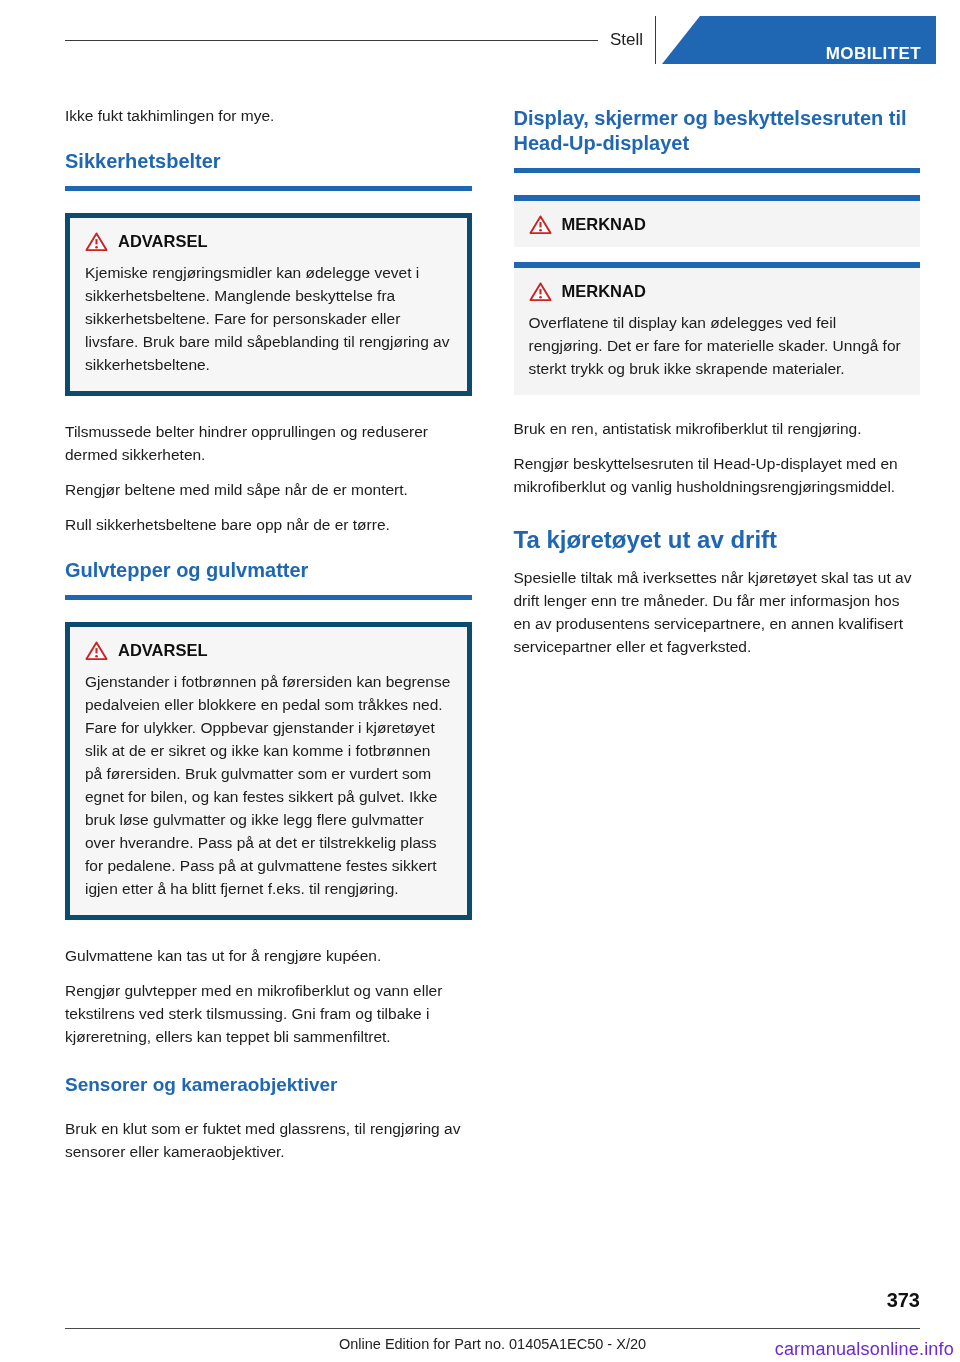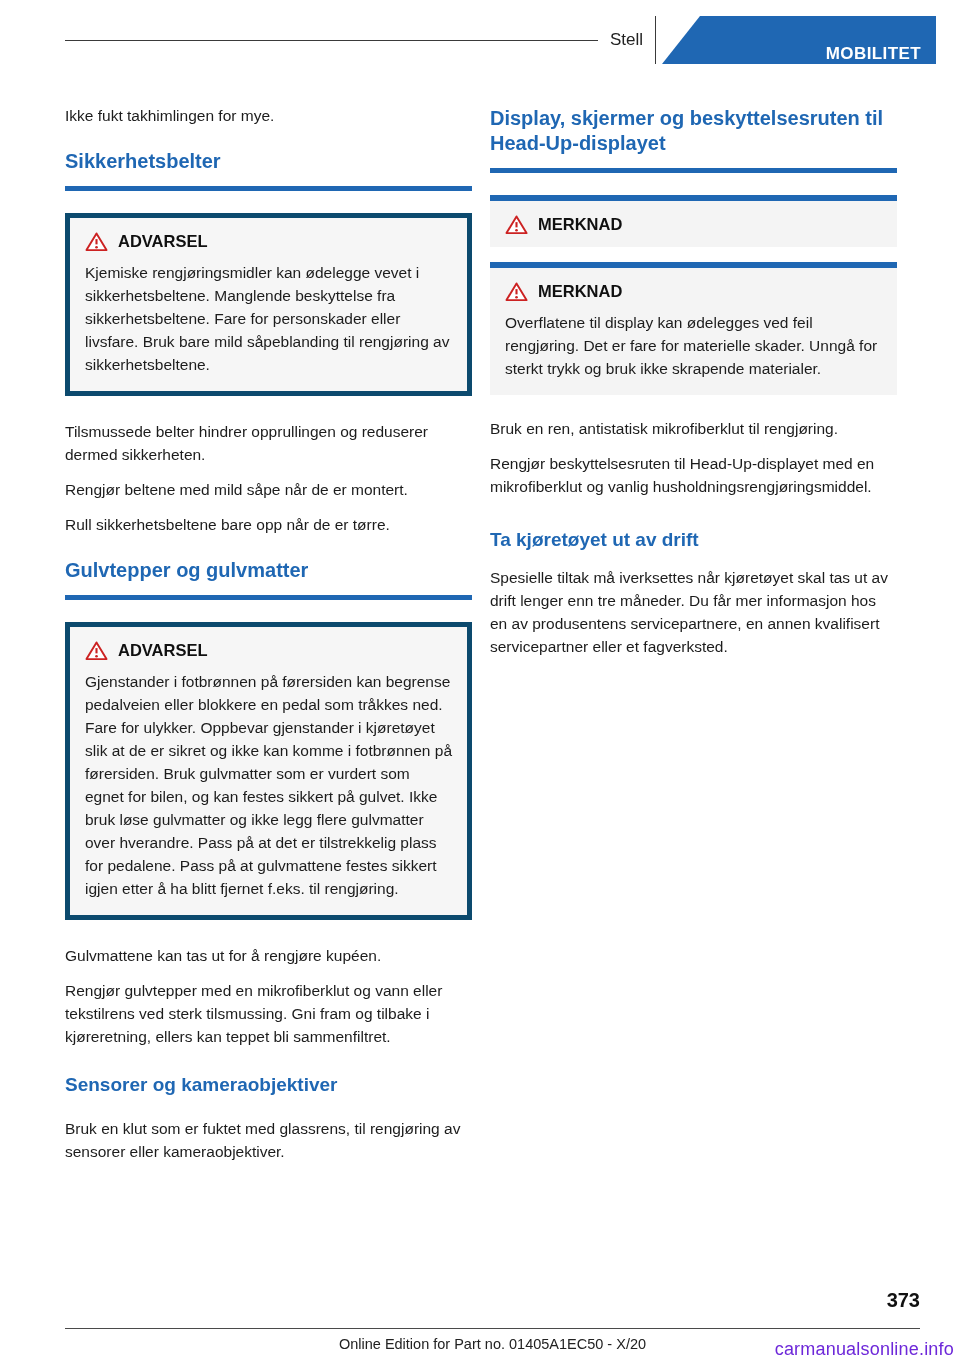--- a/index.html
+++ b/index.html
@@ -24,30 +24,30 @@
   .header-banner {
     width: 274px; height: 48px; margin-left: 6px;
     background: var(--banner-blue, #1f67b3);
     clip-path: polygon(38px 0, 100% 0, 100% 100%, 0 100%);
     display: flex; align-items: flex-end; justify-content: flex-end;
     padding-right: 15px; box-sizing: border-box;
     color: #fff; font-weight: bold; font-size: 17px; letter-spacing: .4px;
   }
 
   
-  .columns { display: flex; gap: 18px; margin: 40px 40px 0 65px; }
+  .columns { display: flex; gap: 42px; margin: 40px 40px 0 65px; }
   .col { width: 407px; }
 
   p.body { font-size: 15.5px; line-height: 23px; margin: 0 0 12px 0; color: #1c1c1c; }
 
   .h2 { color: var(--accent-blue, #1f67b3); font-size: 20px; line-height: 25px; font-weight: bold; margin: 22px 0 0 0; }
   .h2.first { margin-top: 2px; }
   .heading-rule { height: 5px; background: var(--accent-blue, #1f67b3); margin: 12px 0 22px 0; }
   .h3 { color: var(--accent-blue, #1f67b3); font-size: 19px; line-height: 25px; font-weight: bold; margin: 24px 0 20px 0; }
-  .h1 { color: var(--accent-blue, #1f67b3); font-size: 19px; line-height: 28px; font-weight: bold; margin: 28px 0 12px 0; }
+  .h1 { color: var(--accent-blue, #1f67b3); font-size: 24px; line-height: 28px; font-weight: bold; margin: 28px 0 12px 0; }
 
   
   .warnbox {
     background: #f6f6f6; border: 5px solid #0c4a6e;
     padding: 13px 15px 3px 15px; margin: 0 0 24px 0;
   }
   .notebox {
     background: #f4f4f4; border-top: 6px solid var(--accent-blue, #1f67b3);
     padding: 13px 15px 3px 15px; margin: 0 0 15px 0;
   }

